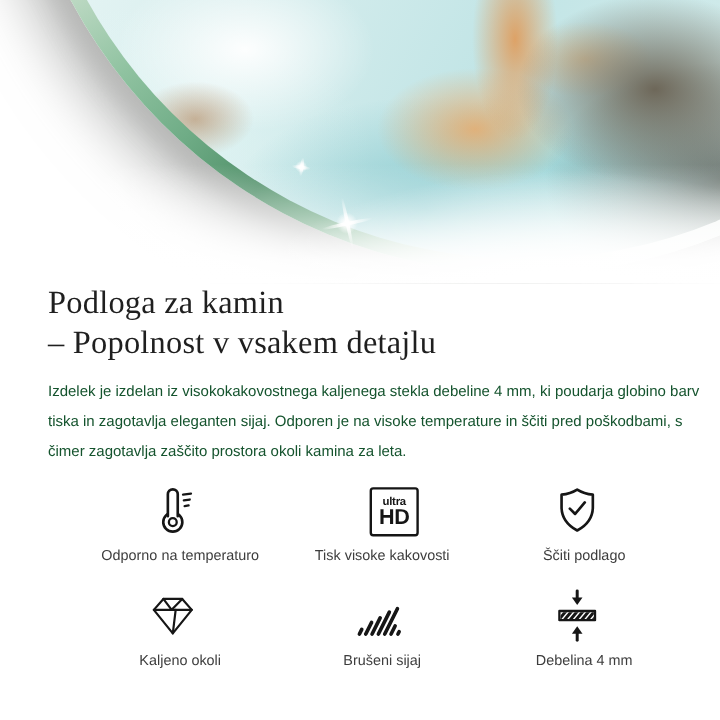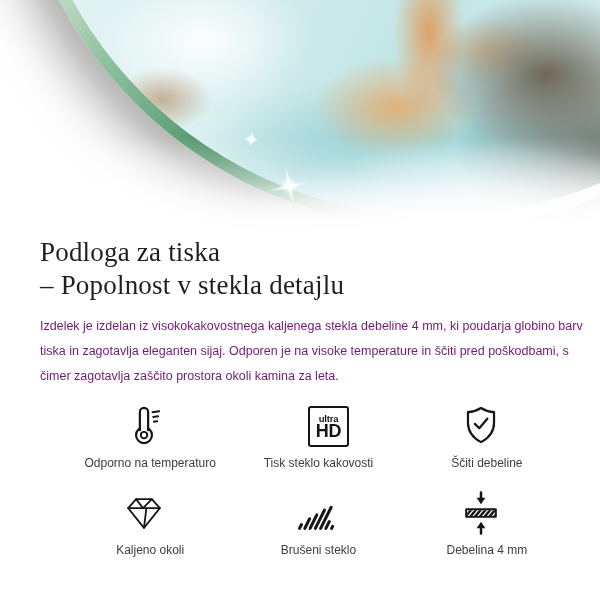--- a/index.html
+++ b/index.html
@@ -49,21 +49,21 @@
   .sparkle .core{position:absolute;left:50%;top:50%;width:18px;height:18px;margin:-9px 0 0 -9px;
     background:radial-gradient(circle,rgba(255,255,255,1) 15%,rgba(255,255,255,0) 70%);}
   .sparkle.small .core{width:10px;height:10px;margin:-5px 0 0 -5px;}
 
   
   .content{padding:0 15px 0 40px;}
   .title{
     font-family:"Liberation Serif","DejaVu Serif",serif;
     font-size:27px;line-height:33px;color:#1f1f1f;letter-spacing:.2px;font-weight:400;
   }
-  .desc{margin-top:12px;max-width:548px;font-size:12.5px;line-height:25px;color:#701a75;}
+  .desc{margin-top:12px;max-width:548px;font-size:12.5px;line-height:25px;color:#14532d;}
 
   
   .features{
     margin:14px 0 0 0;padding:0 20px;
     display:grid;grid-template-columns:1fr 1fr 1fr;row-gap:20px;
   }
   .feature{display:flex;flex-direction:column;align-items:center;}
   .feature .icon-box{height:46px;display:flex;align-items:center;justify-content:center;margin-bottom:7px;}
   .feature .label{font-size:12px;color:#3d3d3d;white-space:nowrap;margin-left:12px;}
   .icon-svg{stroke:#161616;fill:none;stroke-linecap:round;stroke-linejoin:round;}
@@ -84,22 +84,22 @@
       <span class="core"></span>
     </div>
   <div class="sparkle main">
       <span class="core"></span>
     </div>
   <div class="hero-fade"></div>
 </div>
 
 <div class="content">
   <div class="title">
-    <div>Podloga za tiska</div>
-    <div>– Popolnost v stekla detajlu</div>
+    <div>Podloga za kamin</div>
+    <div>– Popolnost v vsakem detajlu</div>
   </div>
   <p class="desc">Izdelek je izdelan iz visokokakovostnega kaljenega stekla debeline 4 mm, ki poudarja globino barv tiska in zagotavlja eleganten sijaj. Odporen je na visoke temperature in ščiti pred poškodbami, s čimer zagotavlja zaščito prostora okoli kamina za leta.</p>
 
   <div class="features">
 
     <div class="feature">
       <div class="icon-box">
         <svg class="icon-svg" width="46" height="46" viewBox="0 0 48 48">
           <circle cx="24" cy="33.5" r="8.3" stroke-width="2.3"></circle>
           <path d="M19.7 28.4 V9.3 a4.3 4.3 0 0 1 8.6 0 V28.4" fill="#fff" stroke-width="2.3"></path>
@@ -112,31 +112,31 @@
       <div class="label">Odporno na temperaturo</div>
     </div>
 
     <div class="feature">
       <div class="icon-box">
         <div class="hd-box">
           <span class="t1">ultra</span>
           <span class="t2">HD</span>
         </div>
       </div>
-      <div class="label">Tisk steklo kakovosti</div>
+      <div class="label">Tisk visoke kakovosti</div>
     </div>
 
     <div class="feature">
       <div class="icon-box">
         <svg class="icon-svg" width="46" height="46" viewBox="0 0 48 48">
           <path d="M24 5.2 C27.8 7.6 32.6 9.2 37.6 9.6 V20.5 C37.6 30.2 31.8 36.6 24 40.8 C16.2 36.6 10.4 30.2 10.4 20.5 V9.6 C15.4 9.2 20.2 7.6 24 5.2 Z" stroke-width="2.3"></path>
           <path d="M17.6 21.8 L22.2 26.4 L30.6 16.4" stroke-width="2.3"></path>
         </svg>
       </div>
-      <div class="label">Ščiti debeline</div>
+      <div class="label">Ščiti podlago</div>
     </div>
 
     <div class="feature">
       <div class="icon-box">
         <svg class="icon-svg" width="46" height="46" viewBox="0 0 48 48">
           <path d="M7.5 19 L15.8 9.5 H32.2 L40.5 19 L24 39.5 Z" stroke-width="1.9"></path>
           <path d="M7.5 19 H40.5" stroke-width="1.9"></path>
           <path d="M15.8 9.5 L23 19 L32.2 9.5" stroke-width="1.9"></path>
           <path d="M26.5 19 L24 39.5" stroke-width="1.9"></path>
         </svg>
@@ -149,21 +149,21 @@
         <svg class="icon-svg" width="46" height="46" viewBox="0 0 48 48">
           <path d="M11 40 L13 36" stroke-width="3.2"></path>
           <path d="M16.5 40 L21.5 30" stroke-width="3.2"></path>
           <path d="M22 40 L29 26" stroke-width="3.2"></path>
           <path d="M27.5 40 L37 21" stroke-width="3.2"></path>
           <path d="M33 40 L44 18" stroke-width="3.2"></path>
           <path d="M38.5 40 L42 33" stroke-width="3.2"></path>
           <path d="M44.5 40 L45.5 38" stroke-width="3.2"></path>
         </svg>
       </div>
-      <div class="label">Brušeni steklo</div>
+      <div class="label">Brušeni sijaj</div>
     </div>
 
     <div class="feature">
       <div class="icon-box">
         <svg class="icon-svg" width="46" height="46" viewBox="0 0 48 48">
           <defs>
             <clipPath id="barclip">
                 <rect x="9.5" y="21" width="29" height="6"></rect>
               </clipPath>
           </defs>

